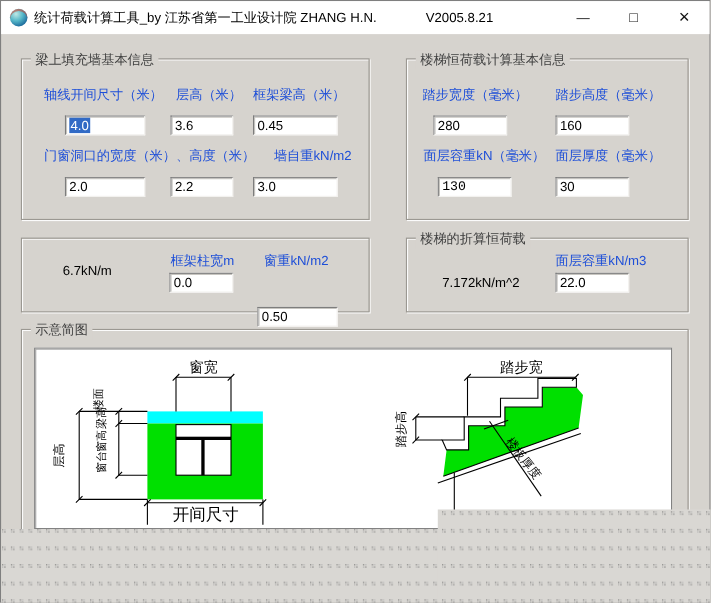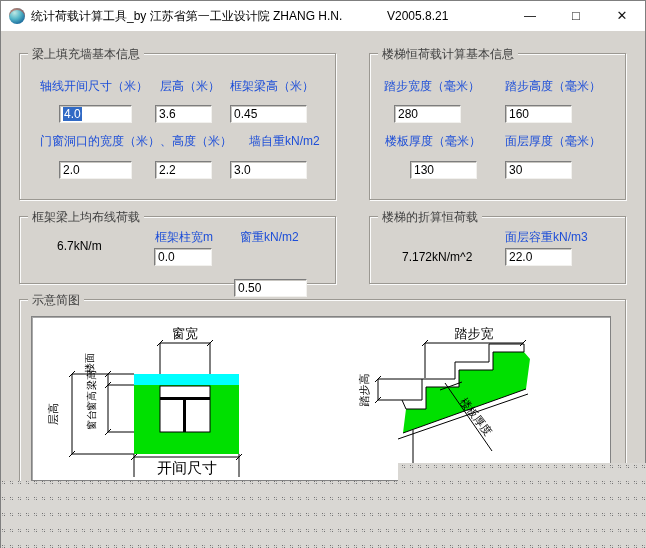--- a/index.html
+++ b/index.html
@@ -66,28 +66,27 @@
     <div class="tb" style="left:135px;top:107px;width:52px;"><span class="val">2.2</span></div>
     <div class="tb" style="left:210px;top:107px;width:72px;"><span class="val">3.0</span></div>
   </div>
 
   <div class="group" style="left:368px;top:52px;width:255px;height:145px;">
     <span class="glabel">楼梯恒荷载计算基本信息</span>
     <span class="lab" style="left:14px;top:25px;">踏步宽度（毫米）</span>
     <span class="lab" style="left:135px;top:25px;">踏步高度（毫米）</span>
     <div class="tb" style="left:24px;top:51px;width:62px;"><span class="val">280</span></div>
     <div class="tb" style="left:135px;top:51px;width:62px;"><span class="val">160</span></div>
-    <span class="lab" style="left:15px;top:80px;">楼板厚度（毫米）</span>
+    <span class="lab" style="left:15px;top:80px;">面层容重kN（毫米）</span>
     <span class="lab" style="left:135px;top:80px;">面层厚度（毫米）</span>
-    <div class="tb" style="left:40px;top:107px;width:62px;"><span class="val">130</span></div>
+    <div class="tb" style="left:28px;top:107px;width:62px;font-family:Liberation Mono, monospace;"><span class="val">130</span></div>
     <div class="tb" style="left:135px;top:107px;width:62px;"><span class="val">30</span></div>
   </div>
 
   <div class="group" style="left:18px;top:215px;width:315px;height:66px;">
-    <span class="glabel">框架梁上均布线荷载</span>
     <span class="lab" style="left:135px;top:13px;">框架柱宽m</span>
     <span class="lab" style="left:220px;top:13px;">窗重kN/m2</span>
     <span class="res" style="left:37px;top:22px;text-align:right;">6.7kN/m</span>
     <div class="tb" style="left:134px;top:31px;width:53px;"><span class="val">0.0</span></div>
     <div class="tb" style="left:214px;top:31px;width:68px;margin-top:31px;"><span class="val">0.50</span></div>
   </div>
 
   <div class="group" style="left:368px;top:215px;width:255px;height:66px;">
     <span class="glabel">楼梯的折算恒荷载</span>
     <span class="lab" style="left:135px;top:13px;">面层容重kN/m3</span>

